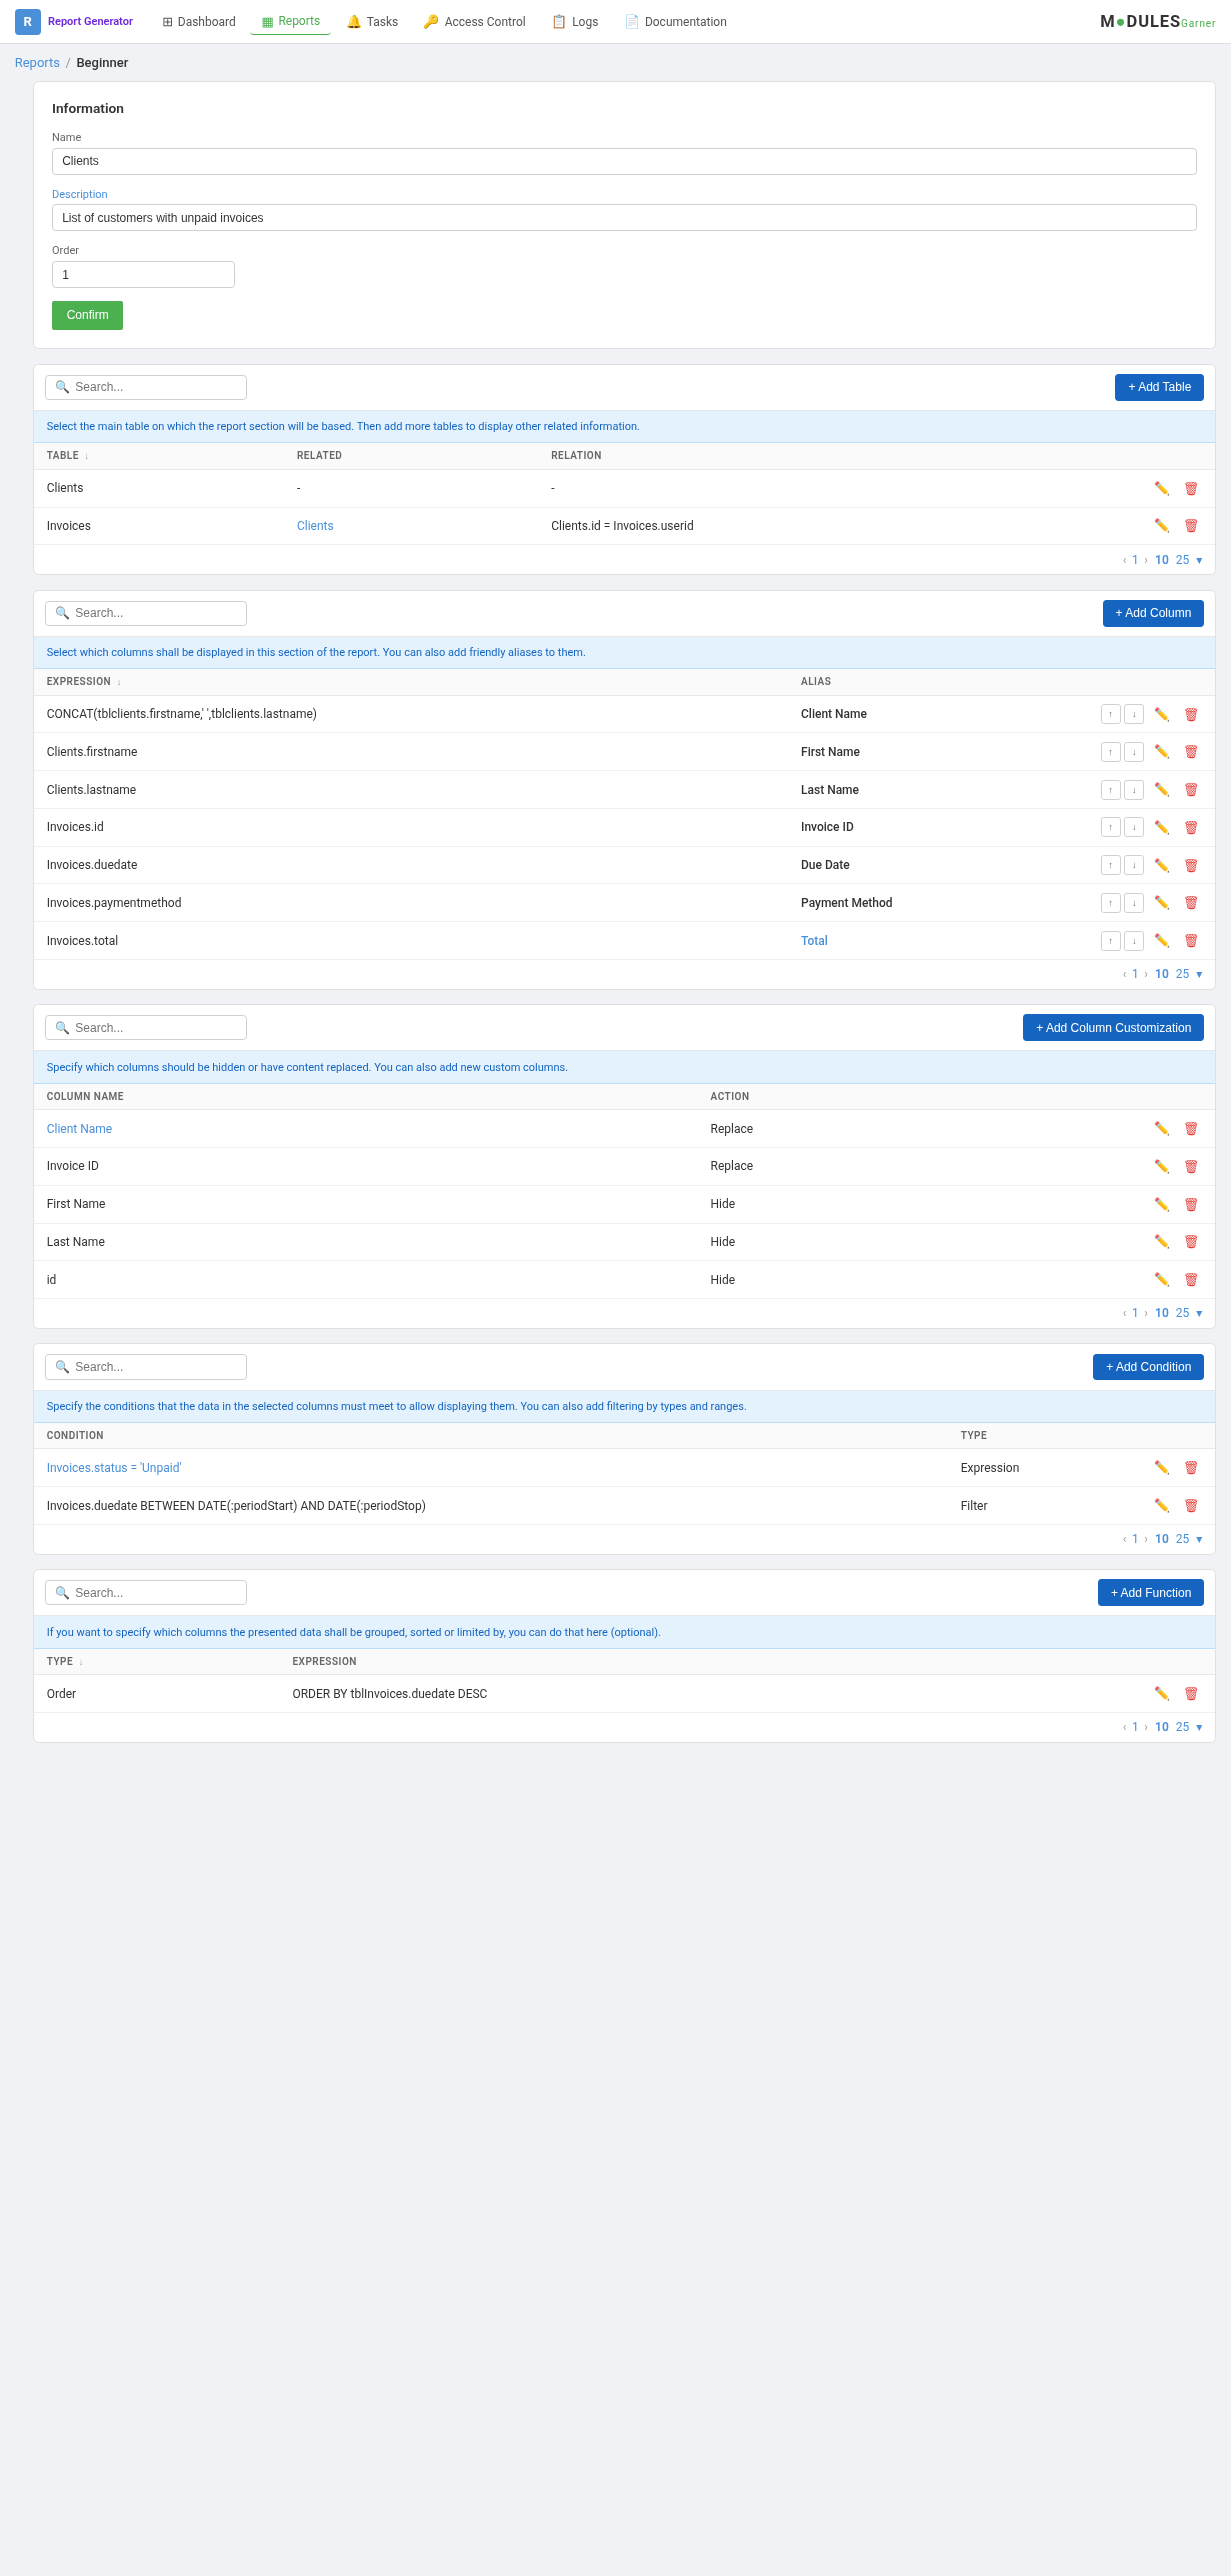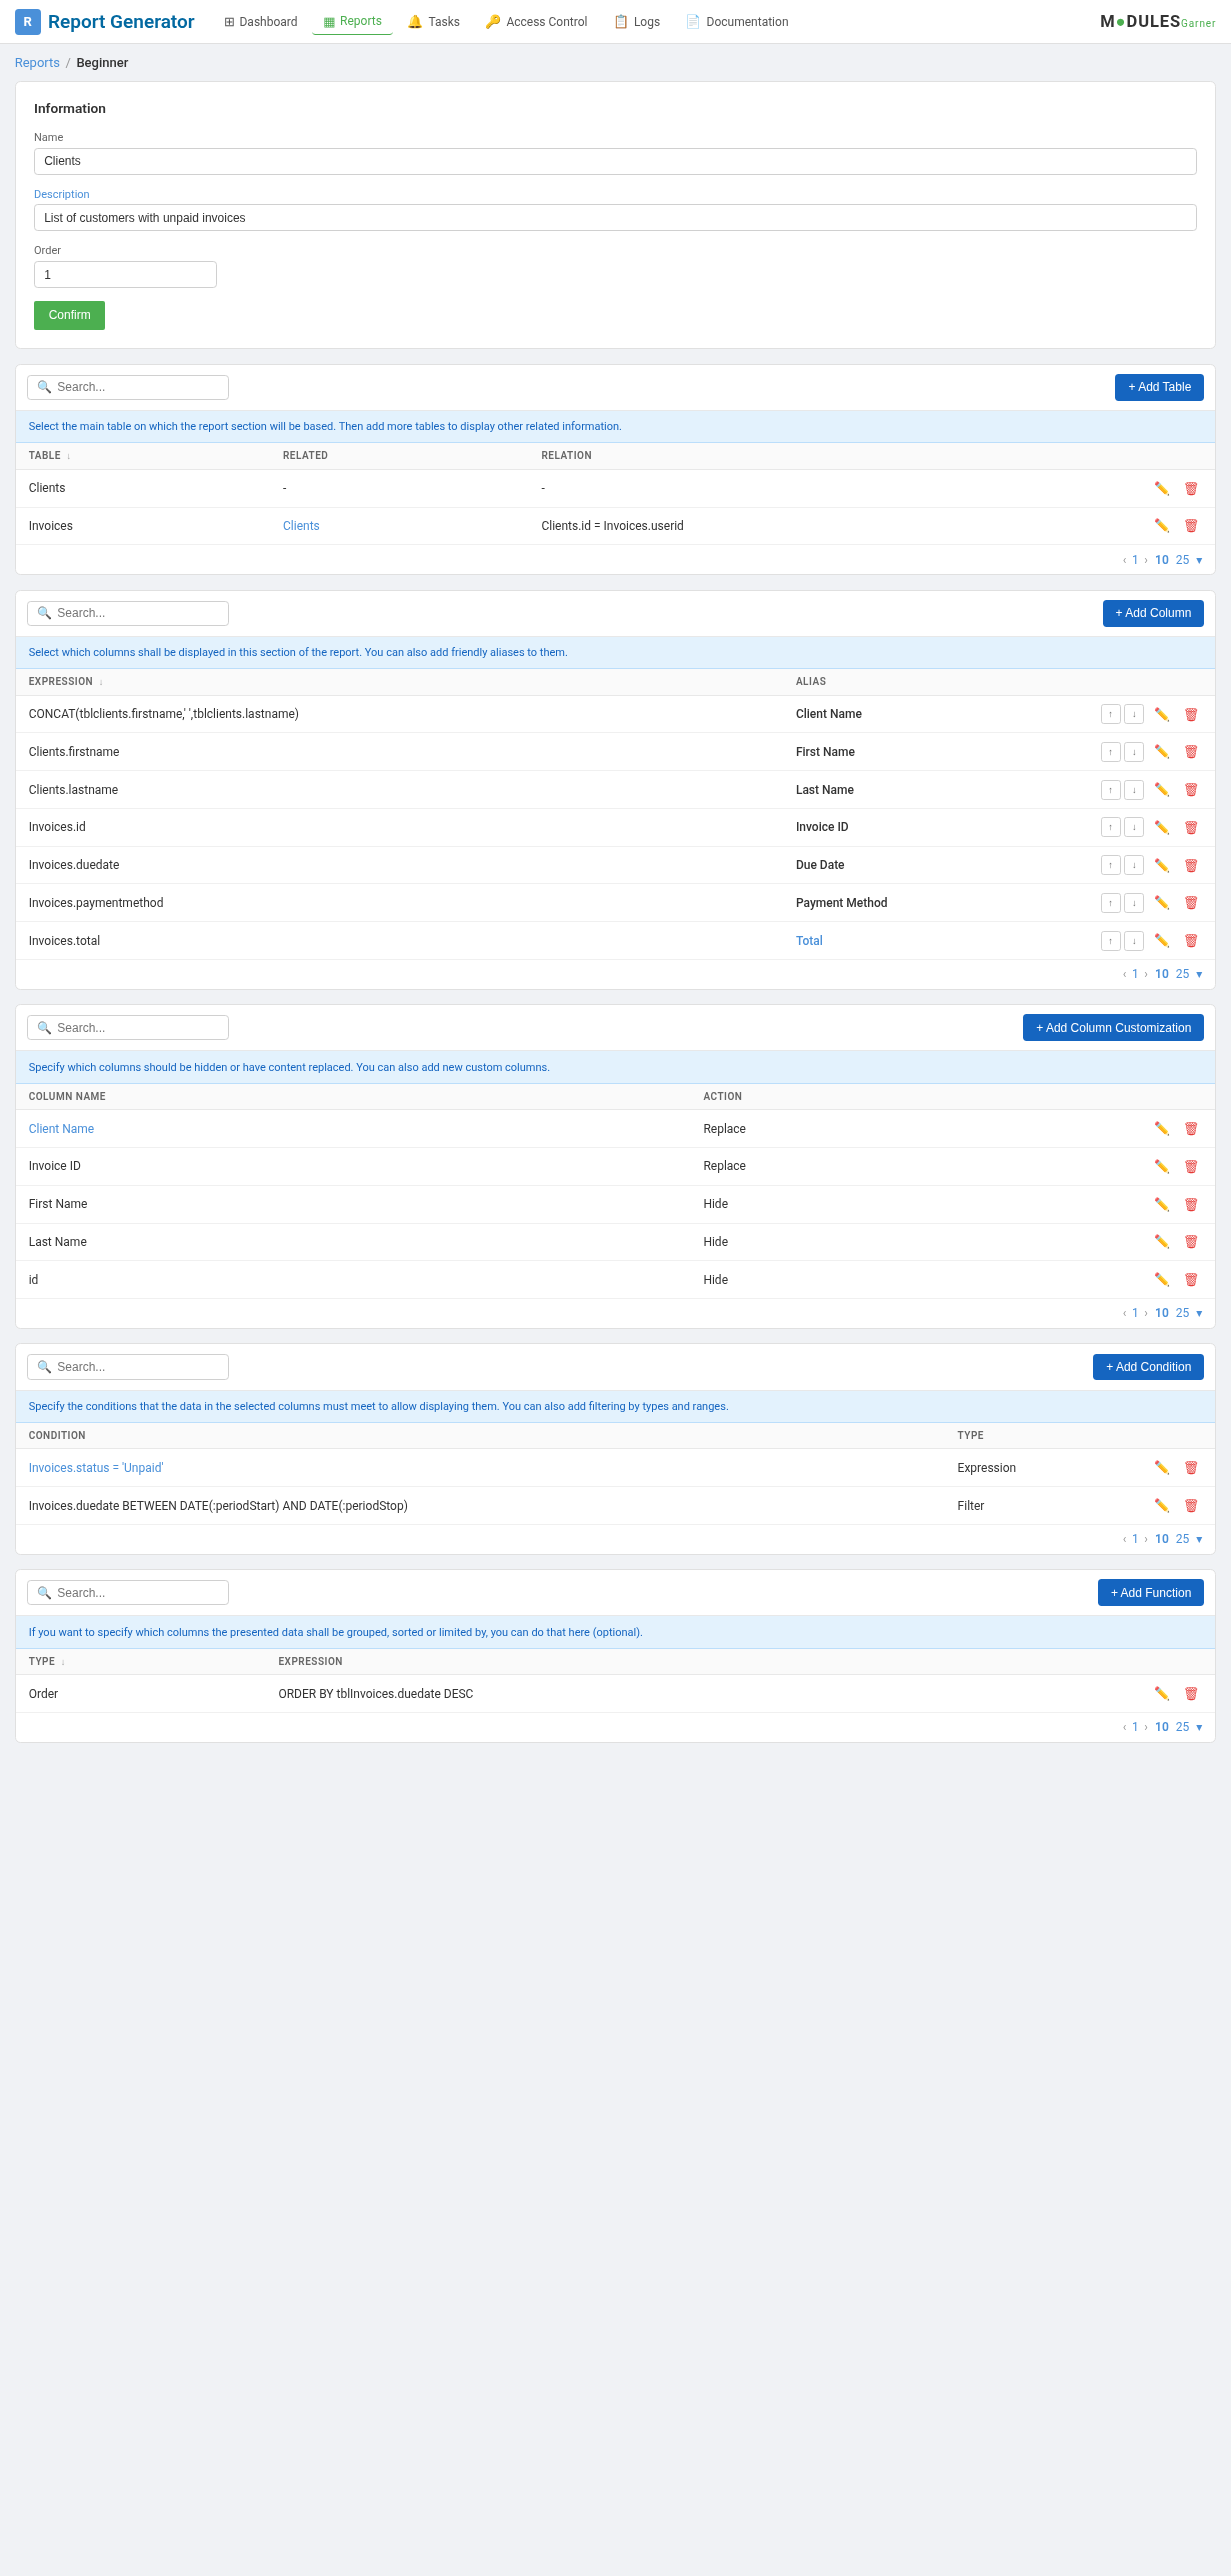--- a/index.html
+++ b/index.html
@@ -2,21 +2,21 @@
 <html style="font-size:14.7px"><head>
   <meta charset="utf-8">
   <style>
     * { box-sizing: border-box; margin: 0; padding: 0; }
     body { font-family: -apple-system, BlinkMacSystemFont, 'Segoe UI', Roboto, sans-serif; font-size: 12px; background: #f0f2f5; color: #333; }
 
     
     .topbar { background: #fff; border-bottom: 0.9px solid #e0e0e0; display: flex; align-items: center; padding: 0 14.7px; height: 44px; gap: 3.7px; }
     .topbar-logo { display: flex; align-items: center; gap: 7.3px; margin-right: 14.7px; }
     .topbar-logo .app-icon { width: 26px; height: 26px; background: #4a90d9; border-radius: 3.7px; display: flex; align-items: center; justify-content: center; color: white; font-size: 13px; font-weight: bold; }
-    .topbar-logo .app-name { font-size: 19px; font-weight: 600; color: #0369a1; }
+    .topbar-logo .app-name { font-size: 11px; font-weight: 600; color: #6d28d9; }
     .topbar-brand { margin-left: auto; }
     .topbar-brand .brand-text { font-size: 16.5px; font-weight: 700; color: #333; letter-spacing: 0.9px; }
     .topbar-brand .brand-text span { color: #4caf50; }
     .nav-item { display: flex; align-items: center; gap: 4.6px; padding: 5.5px 11px; border-radius: 3.7px; cursor: pointer; font-size: 12px; color: #555; text-decoration: none; }
     .nav-item.active { color: #4caf50; border-bottom: 1.8px solid #4caf50; }
     .nav-icon { font-size: 13px; }
 
     
     .breadcrumb-bar { background: #f0f2f5; padding: 11px 14.7px; display: flex; align-items: center; gap: 5.5px; font-size: 13px; }
     .breadcrumb-link { color: #4a90d9; cursor: pointer; }
@@ -63,21 +63,21 @@
     .page-size-opts { display: flex; align-items: center; gap: 7px; color: #4a90d9; font-size: 12px; }
     .page-size-opts span { cursor: pointer; }
     .page-size-opts .active-size { font-weight: 600; }
 
     .col-alias { color: #1565c0; font-weight: 500; }
     .col-expression-blue { color: #4a90d9; }
     .up-down-icons { display: flex; gap: 3.7px; }
     .arrow-btn { background: none; border: 0.9px solid #d0d0d0; border-radius: 2.7px; width: 20px; height: 20px; display: flex; align-items: center; justify-content: center; cursor: pointer; font-size: 9.2px; color: #666; }
     .condition-expr { color: #4a90d9; }
 
-    .main-content { padding-top: 0; }
+    .main-content { padding-top: 0; padding-left: 18px; }
 
     .page-wrapper { background: #f0f2f5; min-height: 100vh; }
 
     .order-type { color: #333; }
     .order-expr { color: #333; }
   </style>
 </head>
 <body>
 
 <div class="page-wrapper">

